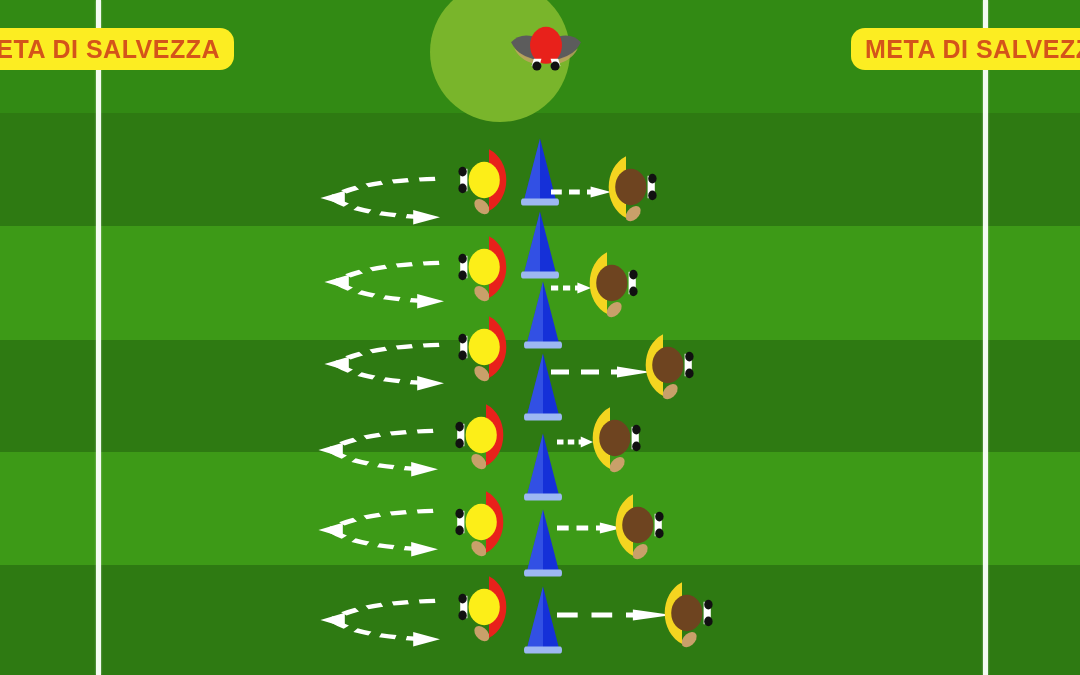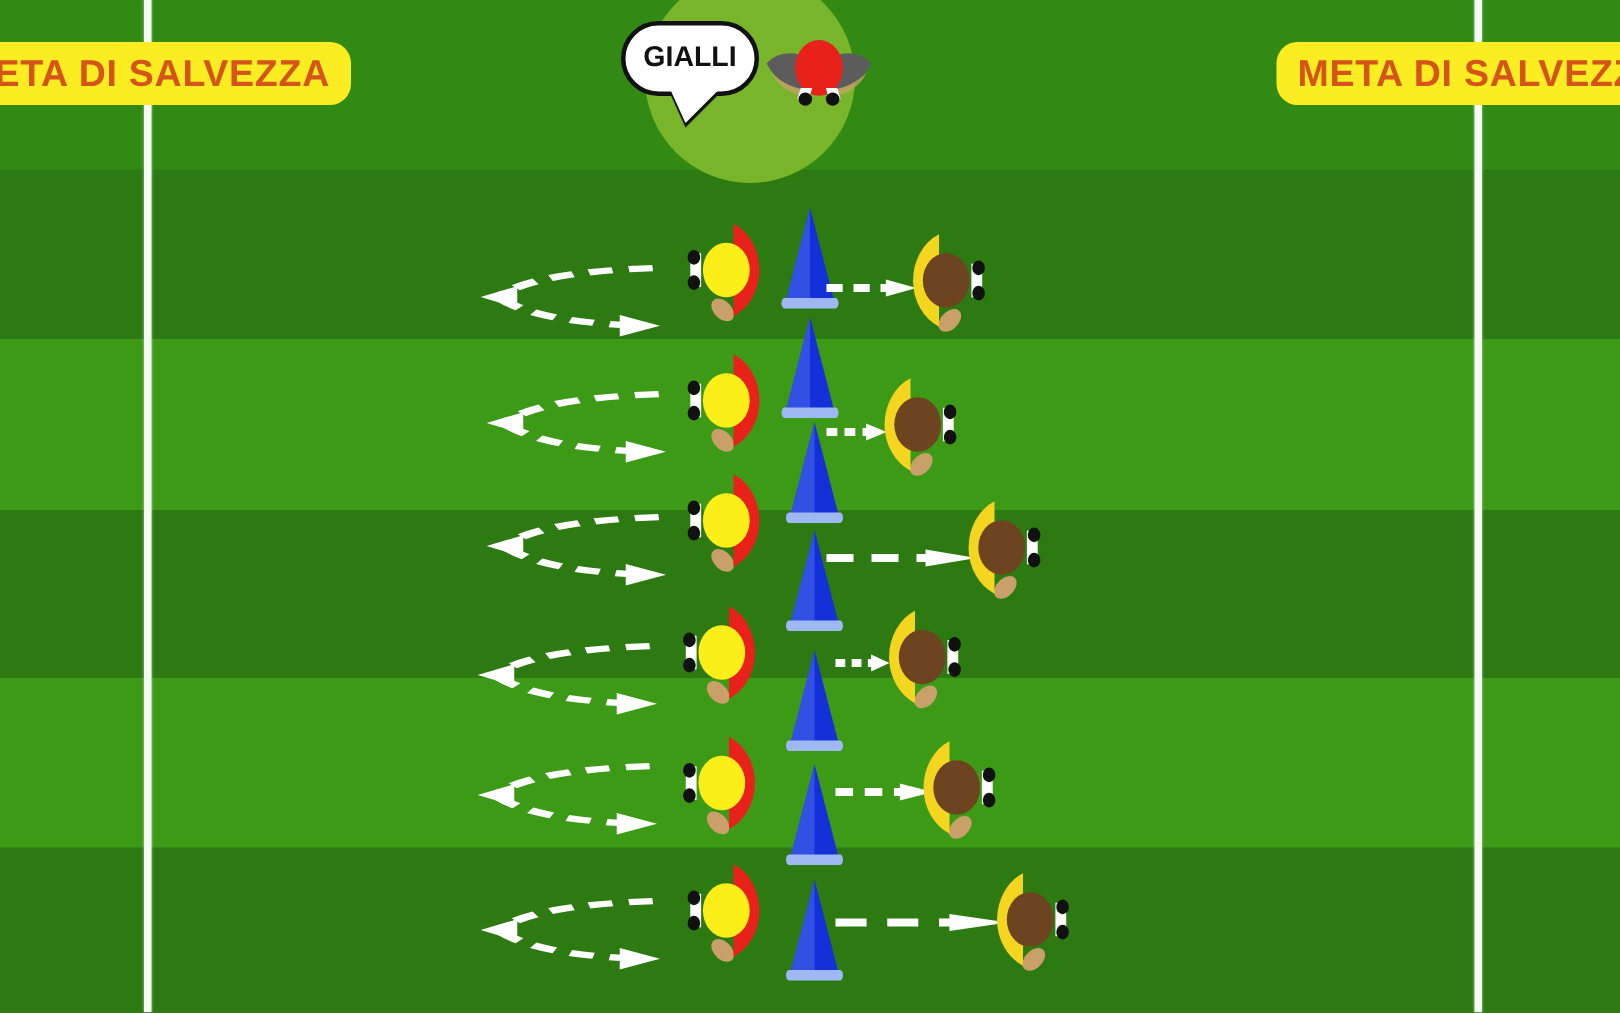--- a/index.html
+++ b/index.html
@@ -386,23 +386,20 @@
             <path d="M30 6 A48 48 0 0 0 30 94 Z" fill="#F4D520"></path>
             <path d="M66 34 L66 66 L78 66 L78 34 Z" fill="#ffffff"></path>
             <circle cx="74" cy="38" r="7" fill="#111"></circle>
             <circle cx="74" cy="62" r="7" fill="#111"></circle>
             <circle cx="38" cy="50" r="26" fill="#6E4420"></circle>
           </g>
         </svg>
       </div>
     </div>
 
-  <div id="bubble" class="bubble" style="left: 414px; top: 14px; width: 86px; height: 44px; font-size: 19px;">
-    <span>GIALLI</span>
-  </div>
 
   <div id="coach" class="coach" style="left: 508px; top: 26px; width: 76px; height: 46px; z-index: 8;">
       <svg width="76" height="46" viewBox="0 0 100 62" preserveAspectRatio="none">
         <g>
           <path d="M4 22 Q18 6 44 18 L44 46 Q16 46 4 22 Z" fill="#5C5C5C"></path>
           <path d="M96 22 Q82 6 56 18 L56 46 Q84 46 96 22 Z" fill="#5C5C5C"></path>
           <path d="M8 30 Q22 44 42 46 L42 52 Q18 50 8 30 Z" fill="#C9A06A" opacity=".75"></path>
           <path d="M92 30 Q78 44 58 46 L58 52 Q82 50 92 30 Z" fill="#C9A06A" opacity=".75"></path>
         </g>
         <ellipse cx="50" cy="26" rx="21" ry="25" fill="#E8211B"></ellipse>

